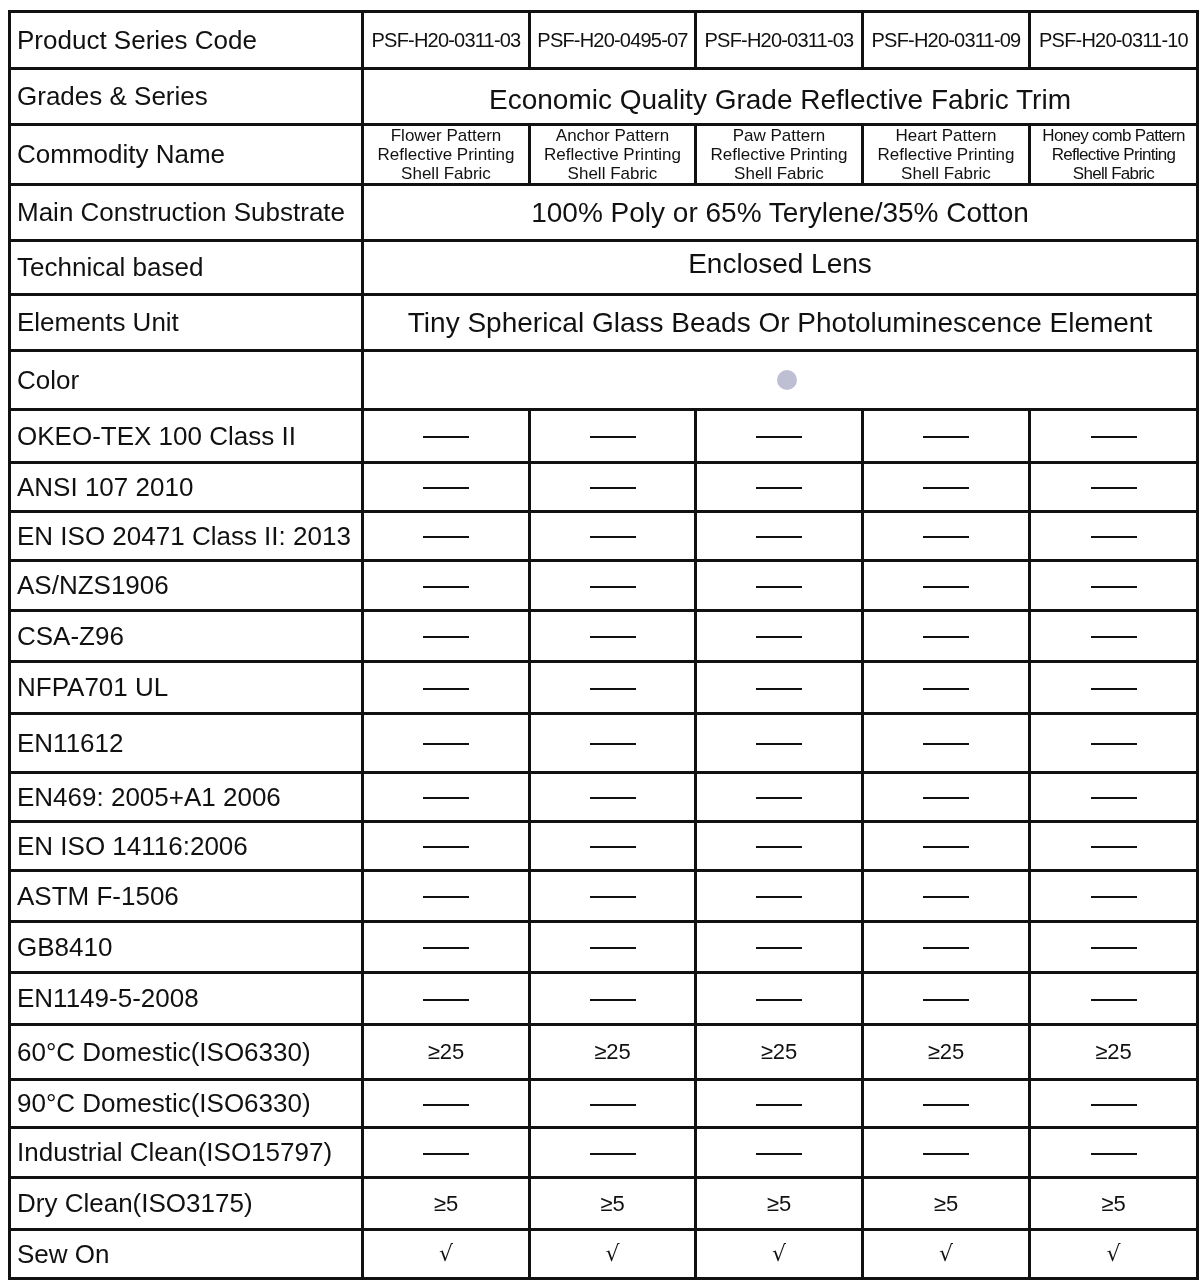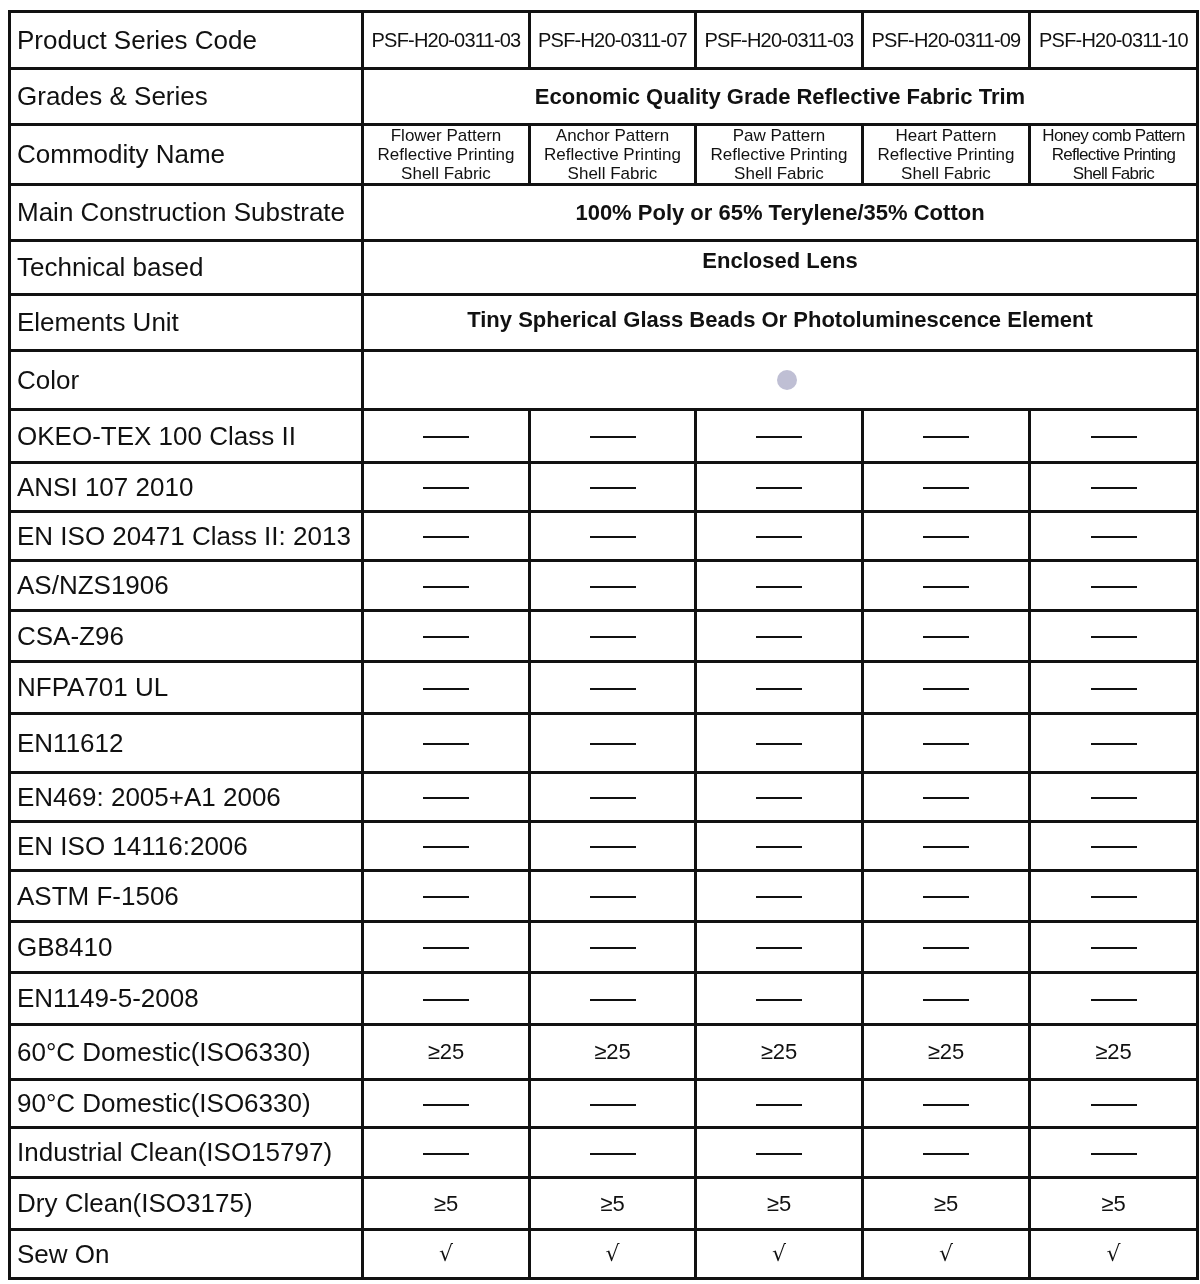--- a/index.html
+++ b/index.html
@@ -1,21 +1,21 @@
 <!DOCTYPE html>
 <html><head>
 <meta charset="utf-8">
 <style>
   html, body { margin:0; padding:0; background:#fff; }
   body { width:1200px; height:1284px; position:relative; font-family:"Liberation Sans", sans-serif; color:#111; overflow:hidden; }
   table.spec { position:absolute; left:8px; top:10px; border-collapse:collapse; table-layout:fixed; width:1188px; }
   table.spec td { border:3px solid #111; padding:0; text-align:center; vertical-align:middle; overflow:hidden; white-space:nowrap; }
   table.spec td.label { text-align:left; padding-left:6px; font-size:26px; }
   td.code { font-size:20px; letter-spacing:-0.8px; }
-  td.span { font-size:22px;font-weight:bold; }
+  td.span { font-size:28px; }
   td.name { font-size:17px; line-height:19px; white-space:normal; vertical-align:top; padding-top:1px;margin-left:13px; }
   td.name.tight { letter-spacing:-0.7px; }
   td.val { font-size:22px; }
   .dash { display:inline-block; width:46px; height:2px; background:#111; vertical-align:middle; }
   .dot { display:inline-block; width:20px; height:20px; border-radius:50%; background:#bfbfd4; vertical-align:middle; }
   .check { font-family:"DejaVu Serif", serif; font-size:22px; }
 </style>
 </head>
 <body>
 
@@ -25,21 +25,21 @@
       <col style="width:167px">
       <col style="width:166px">
       <col style="width:167px">
       <col style="width:167px">
       <col style="width:168px">
   </colgroup>
   <tbody id="tbody">
     <tr style="height:57px">
       <td class="label">Product Series Code</td>
       <td class="code">PSF-H20-0311-03</td>
-      <td class="code">PSF-H20-0311-07</td>
+      <td class="code">PSF-H20-0495-07</td>
       <td class="code">PSF-H20-0311-03</td>
       <td class="code">PSF-H20-0311-09</td>
       <td class="code">PSF-H20-0311-10</td>
     </tr>
     <tr style="height:56px">
       <td class="label">Grades &amp; Series</td>
       <td class="span" colspan="5" style="vertical-align:top;padding-top:14px">Economic Quality Grade Reflective Fabric Trim</td>
     </tr>
     <tr style="height:56px">
       <td class="label">Commodity Name</td>

